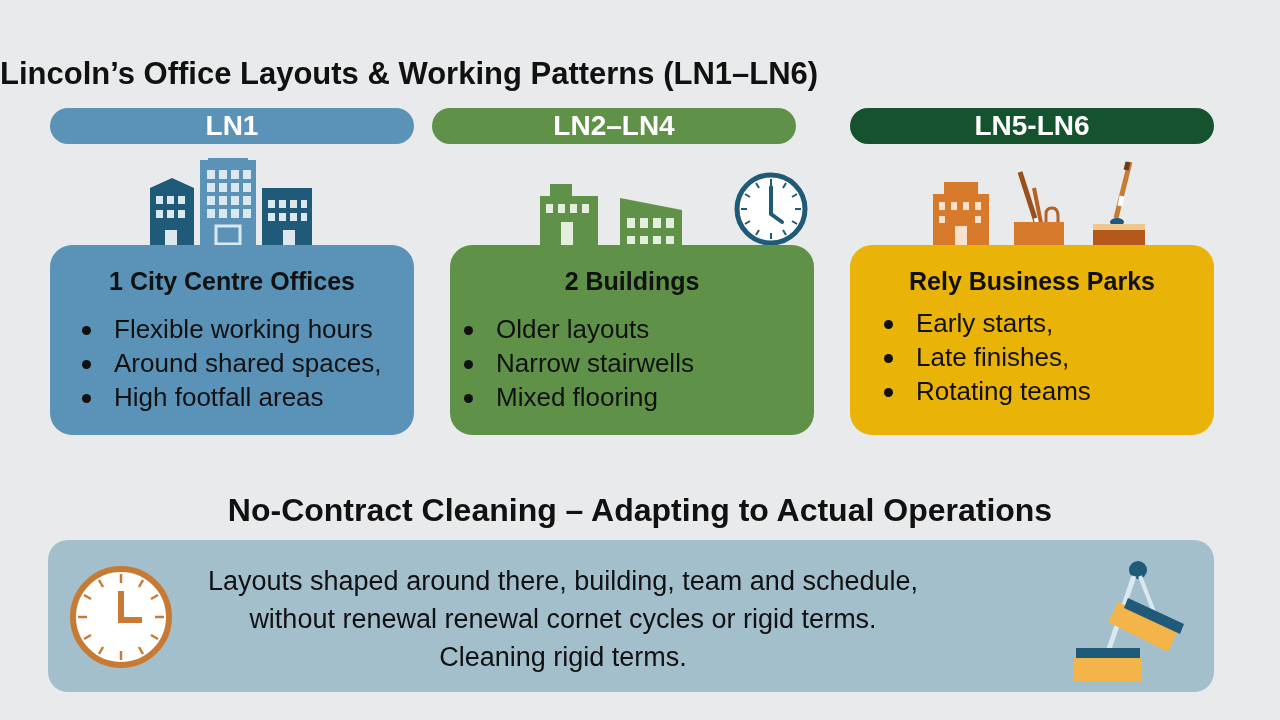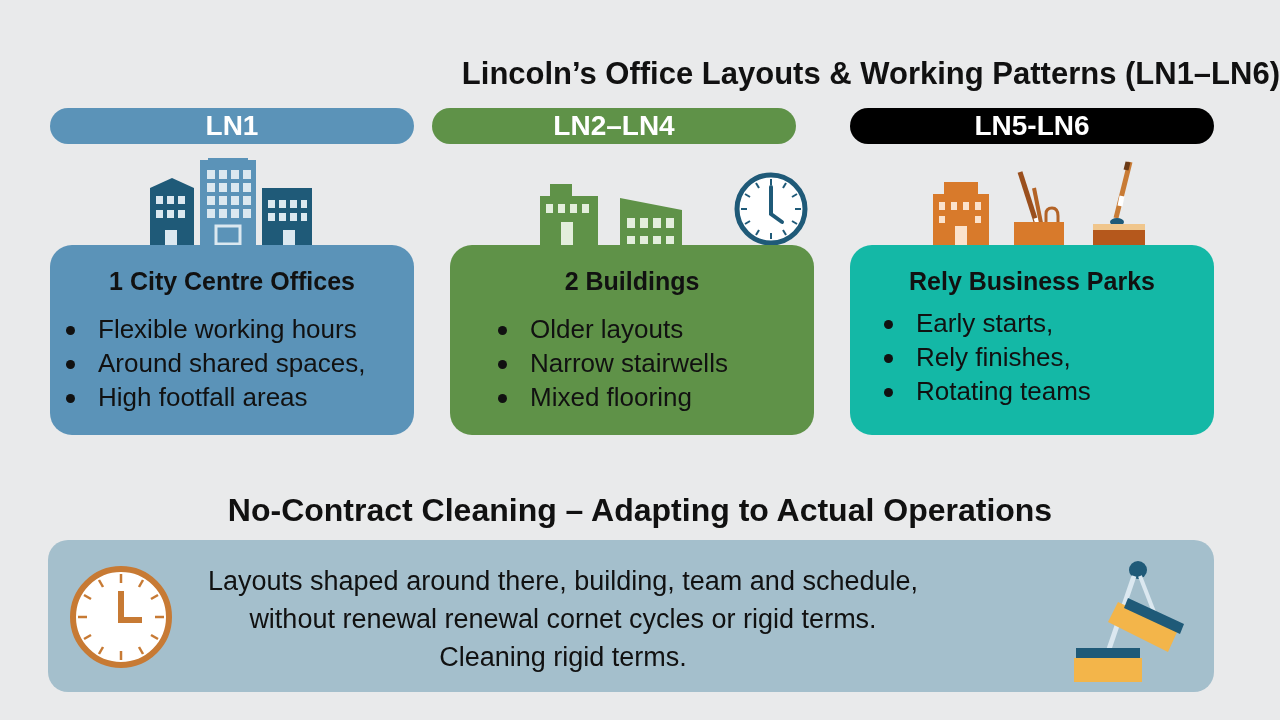--- a/index.html
+++ b/index.html
@@ -5,21 +5,21 @@
   * { box-sizing: border-box; margin: 0; padding: 0; }
   html, body { width: 1280px; height: 720px; overflow: hidden; }
   body {
     background: #e9eaeb;
     font-family: "Liberation Sans", "DejaVu Sans", sans-serif;
     color: #111;
     position: relative;
   }
   .title {
     position: absolute; left: 0; top: 56px; width: 1280px;
-    text-align: right; font-weight: bold; font-size: 31px; color: #111;
+    text-align: left; font-weight: bold; font-size: 31px; color: #111;
   }
   .pill {
     position: absolute; top: 108px; height: 36px; border-radius: 24px;
     color: #fff; font-weight: bold; font-size: 28px;
     display: flex; align-items: center; justify-content: center;
   }
   .icons { position: absolute; top: 158px; height: 90px; }
   .card {
     position: absolute; top: 245px; height: 190px; border-radius: 22px;
     padding-top: 22px;
@@ -90,21 +90,21 @@
         <rect x="129" y="55" width="7" height="8"></rect>
         <rect x="140" y="55" width="7" height="8"></rect>
         <rect x="151" y="55" width="6" height="8"></rect>
       <rect x="133" y="72" width="12" height="16"></rect>
     </g>
     <rect x="66" y="68" width="24" height="18" fill="none" stroke="#dbe8f0" stroke-width="3"></rect>
   </svg>
 </div>
 <div class="card" style="left:50px;width:364px;background:#5b93b8;">
   <div class="card-title">1 City Centre Offices</div>
-  <ul style="padding-left:48px;">
+  <ul style="padding-left:64px;">
     <li>Flexible working hours</li>
     <li>Around shared spaces,</li>
     <li>High footfall areas</li>
   </ul>
 </div>
 
 <div class="pill" style="left:432px;width:364px;background:#5f9248;text-align:right;">
   <span>LN2–LN4</span>
 </div>
 <div class="icons" style="left:538px;width:150px;">
@@ -144,28 +144,28 @@
       <line x1="54" y1="65" x2="51" y2="60"></line>
         <line x1="24" y1="65" x2="27" y2="60"></line>
       <line x1="13" y1="54" x2="18" y2="51"></line>
         <line x1="65" y1="54" x2="60" y2="51"></line>
     </g>
     <path d="M39 17 V44 L50 52" fill="none" stroke="#1f5a78" stroke-width="4" stroke-linecap="round"></path>
   </svg>
 </div>
 <div class="card" style="left:450px;width:364px;background:#5f9248;">
   <div class="card-title">2 Buildings</div>
-  <ul style="padding-left:80px;">
+  <ul style="padding-left:46px;">
     <li>Older layouts</li>
     <li>Narrow stairwells</li>
     <li>Mixed flooring</li>
   </ul>
 </div>
 
-<div class="pill" style="left:850px;width:364px;background:#000000;">
+<div class="pill" style="left:850px;width:364px;background:#14532d;">
   <span>LN5-LN6</span>
 </div>
 <div class="icons" style="left:932px;width:60px;">
   <svg width="60" height="90" viewBox="0 0 60 90">
     <rect x="12" y="24" width="34" height="14" fill="#d87a2b"></rect>
     <rect x="1" y="36" width="56" height="52" fill="#d87a2b"></rect>
     <g fill="#fbe2cc">
       <rect x="7" y="44" width="6" height="8"></rect>
         <rect x="19" y="44" width="6" height="8"></rect>
         <rect x="31" y="44" width="6" height="8"></rect>
@@ -188,25 +188,25 @@
 <div class="icons" style="left:1090px;width:58px;">
   <svg width="58" height="90" viewBox="0 0 58 90">
     <line x1="40" y1="4" x2="26" y2="60" stroke="#c87b35" stroke-width="5"></line>
     <line x1="38" y1="4" x2="36" y2="12" stroke="#6b3a16" stroke-width="5"></line>
     <line x1="32" y1="38" x2="30" y2="48" stroke="#fff" stroke-width="5"></line>
     <ellipse cx="27" cy="64" rx="7" ry="4" fill="#1f5a78"></ellipse>
     <rect x="3" y="66" width="52" height="6" fill="#f0c68c"></rect>
     <rect x="3" y="72" width="52" height="16" fill="#b5581c"></rect>
   </svg>
 </div>
-<div class="card" style="left:850px;width:364px;background:#14b8a6;">
+<div class="card" style="left:850px;width:364px;background:#eab308;">
   <div class="card-title">Rely Business Parks</div>
   <ul style="padding-left:66px;margin-top:10px;">
     <li>Early starts,</li>
-    <li>Rely finishes,</li>
+    <li>Late finishes,</li>
     <li>Rotating teams</li>
   </ul>
 </div>
 
 <div class="section-title">No-Contract Cleaning – Adapting to Actual Operations</div>
 <div class="banner">
   <div style="position:absolute;left:20px;top:24px;width:106px;height:106px;">
     <svg width="106" height="106" viewBox="0 0 106 106">
       <circle cx="53" cy="53" r="48" fill="#fff" stroke="#c77a34" stroke-width="6"></circle>
       <g stroke="#c77a34" stroke-width="2.5">

